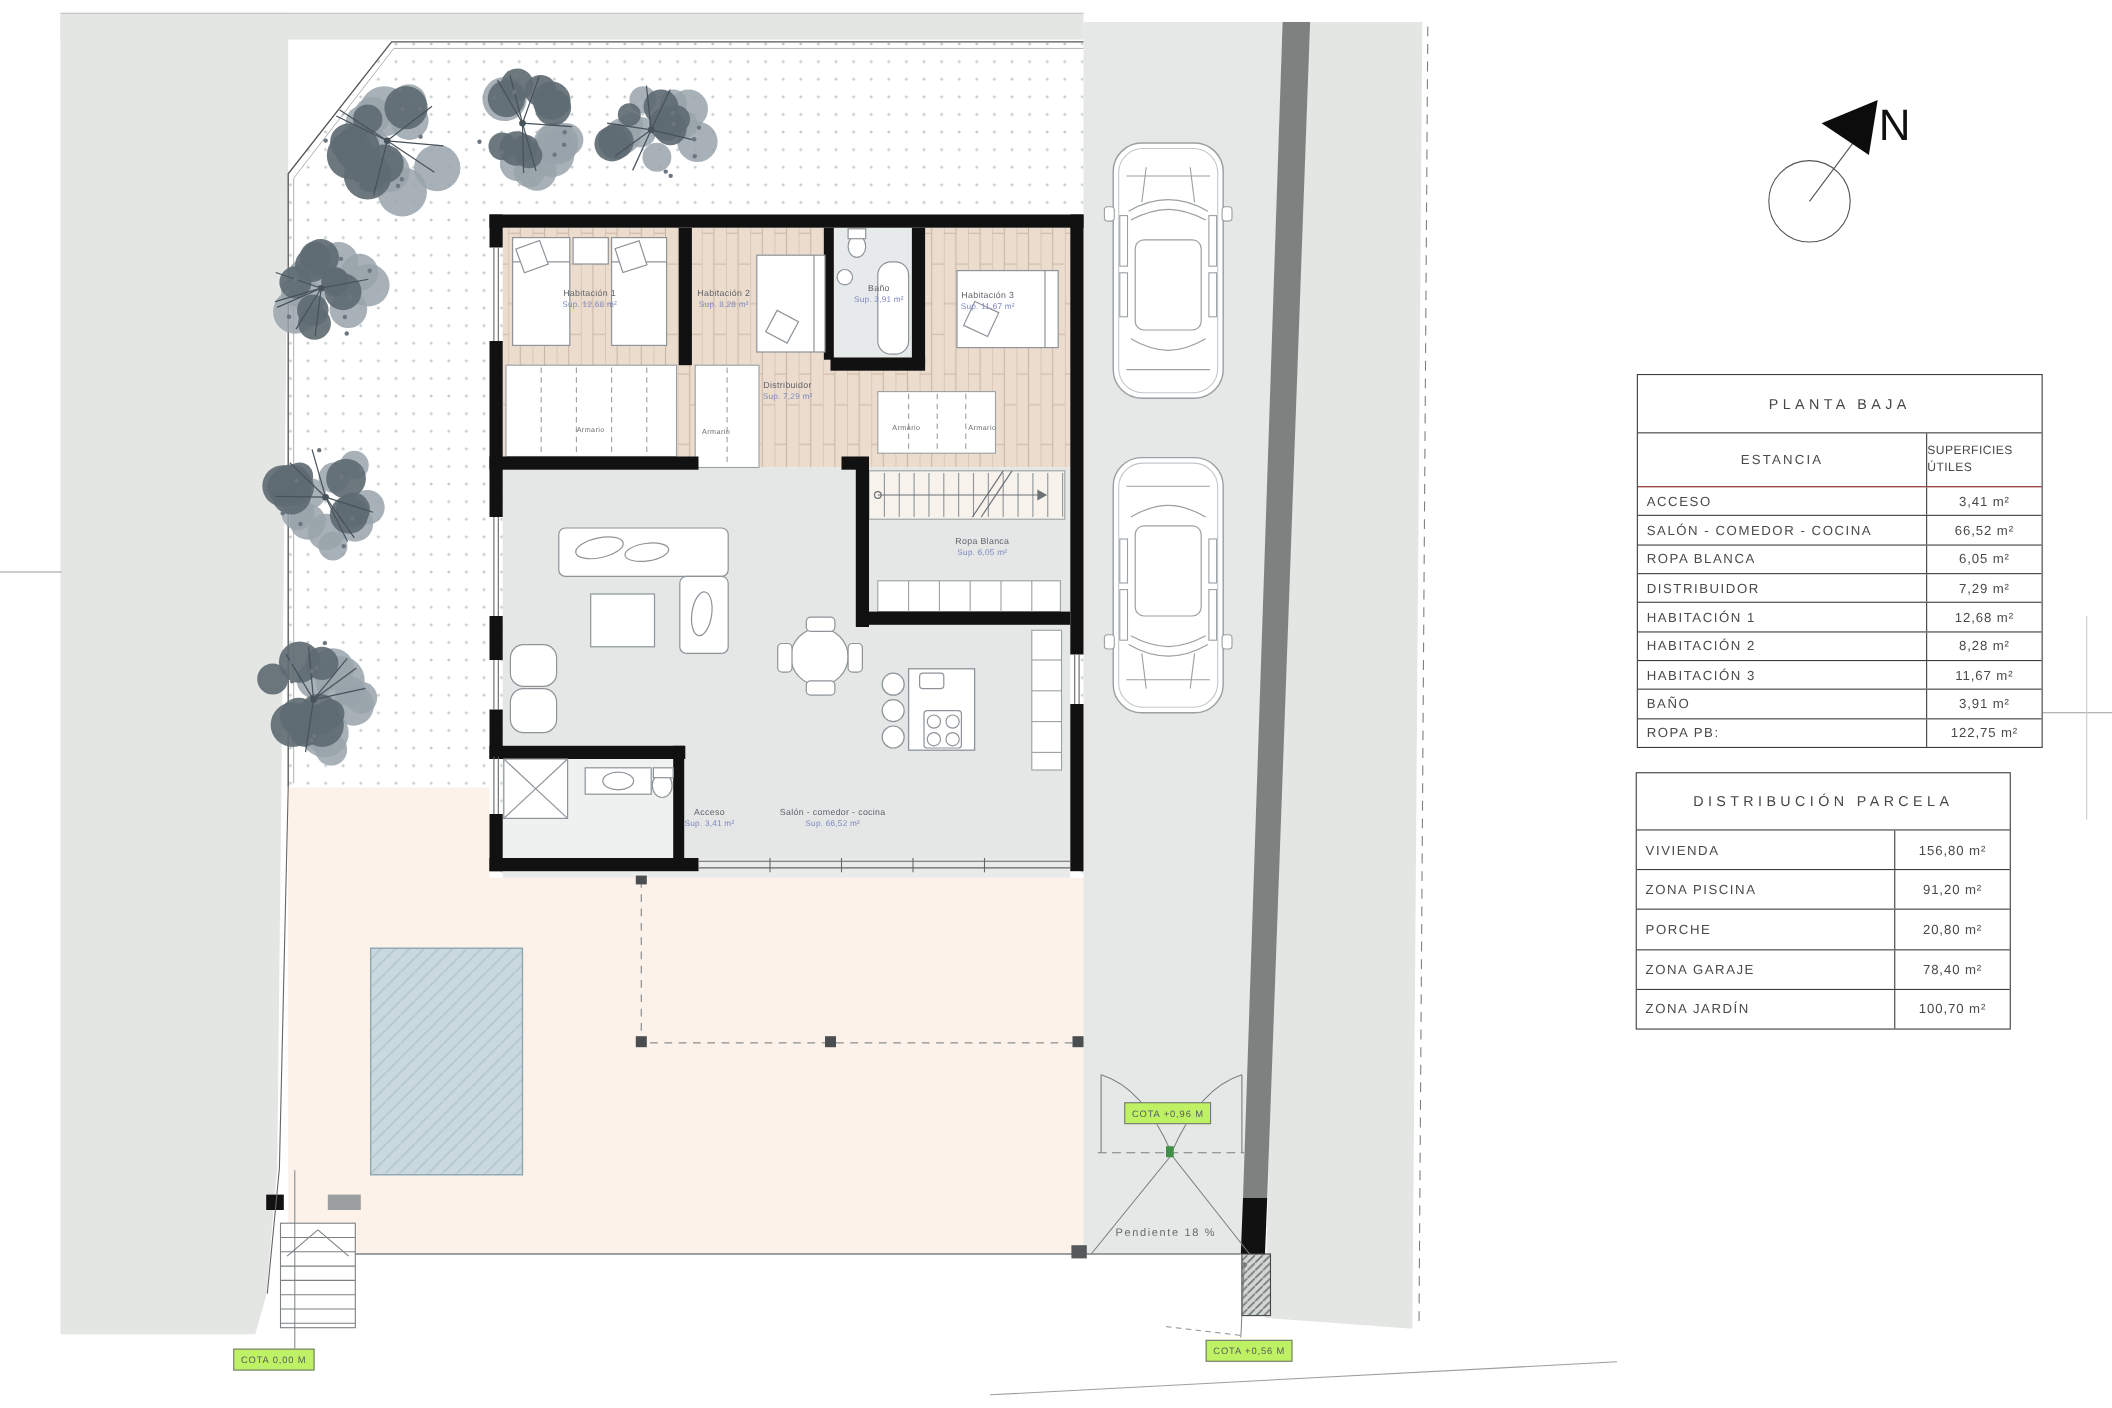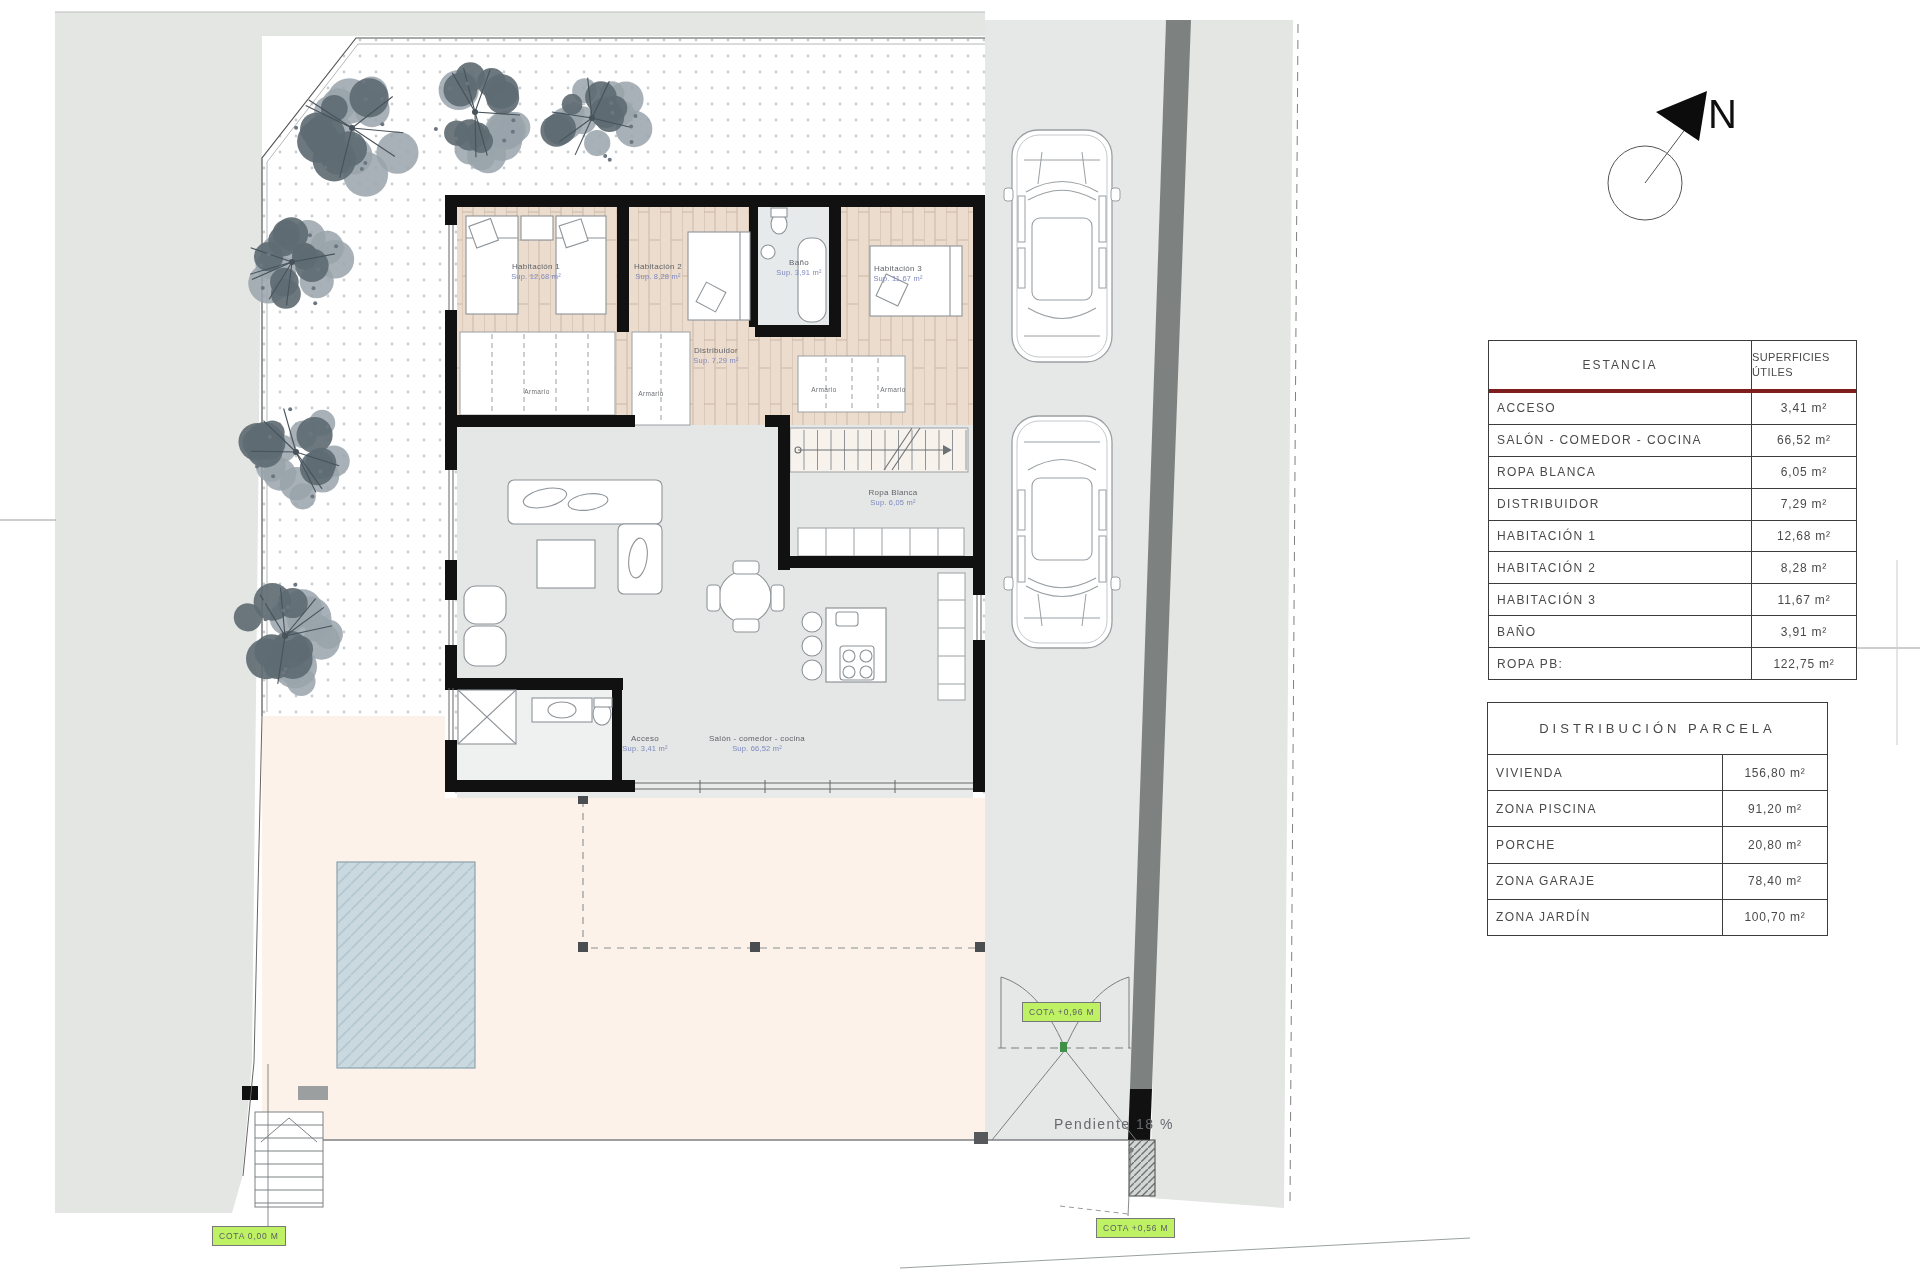--- a/index.html
+++ b/index.html
@@ -5,40 +5,40 @@
   html,body{margin:0;padding:0;background:#fff;}
   .sheet{position:relative;width:1920px;height:1280px;background:#ffffff;overflow:hidden;
          font-family:"Liberation Sans", sans-serif;}
   svg.plan{position:absolute;left:0;top:0;}
 
   
   .tbl{position:absolute;border:1.4px solid #3c3c3c;background:#fff;display:flex;flex-direction:column;
        color:#4a4a4a;font-size:12px;letter-spacing:1.2px;box-sizing:border-box;}
   .tbl-title{border-bottom:1px solid #3c3c3c;display:flex;align-items:center;justify-content:center;
        letter-spacing:4px;font-size:13px;color:#474747;flex:0 0 auto;}
-  .tbl-head{border-bottom:4px solid #7f1d1d;display:flex;flex:0 0 auto;}
+  .tbl-head{border-bottom:1px solid #7f1d1d;display:flex;flex:0 0 auto;}
   .tbl-head .c1{flex:1;display:flex;align-items:center;justify-content:center;letter-spacing:2px;}
   .tbl-head .c2{width:105px;border-left:1px solid #3c3c3c;display:flex;align-items:center;
        padding-left:0;font-size:11px;letter-spacing:.4px;white-space:pre-line;line-height:1.35;box-sizing:border-box;}
   .tbl-rows{flex:1;display:flex;flex-direction:column;}
   .trow{flex:1;display:flex;border-bottom:1px solid #3c3c3c;}
   .trow:last-child{border-bottom:none;}
   .trow .lab{flex:1;display:flex;align-items:center;padding-left:8px;letter-spacing:1.4px;font-size:12px;}
   .trow .val{width:105px;border-left:1px solid #3c3c3c;display:flex;align-items:center;justify-content:center;
        letter-spacing:.8px;font-size:12px;box-sizing:border-box;}
 
   
   .room-label{position:absolute;transform:translate(-50%,-50%);text-align:center;line-height:1.3;white-space:nowrap;}
   .rname{font-size:8px;color:#60646a;letter-spacing:.3px;}
   .rsup{font-size:7.5px;color:#7e88c0;letter-spacing:.2px;}
   .arm-label{position:absolute;transform:translate(-50%,-50%);font-size:6.5px;color:#6a6e72;
        letter-spacing:.4px;white-space:nowrap;}
   .cota{position:absolute;border:1px solid #777;background:#bef264;color:#5a5e62;font-size:8.5px;
        letter-spacing:.8px;padding:4px 6px;white-space:nowrap;}
-  .pendiente{position:absolute;font-size:14px;color:#676b6f;letter-spacing:1.5px;white-space:nowrap;margin-left:40px;}
+  .pendiente{position:absolute;font-size:10px;color:#676b6f;letter-spacing:1.5px;white-space:nowrap;}
   .north-n{position:absolute;font-size:40px;color:#101010;letter-spacing:0;}
 </style>
 </head>
 <body>
 
 <div class="sheet">
 
   <svg class="plan" width="1920" height="1280" viewBox="0 0 1920 1280">
     <defs>
       <pattern id="dots" width="16" height="16" patternUnits="userSpaceOnUse">
@@ -593,20 +593,21 @@
         <div class="rname">Salón - comedor - cocina</div>
         <div class="rsup">Sup. 66,52 m²</div>
       </div>
       <div class="arm-label" style="left: 537px; top: 391px;">Armario</div>
       <div class="arm-label" style="left: 651px; top: 393px;">Armario</div>
       <div class="arm-label" style="left: 824px; top: 389px;">Armario</div>
       <div class="arm-label" style="left: 893px; top: 389px;">Armario</div>
     </div>
 
   <div class="tbl" id="tbl-pb" style="left:1488px;top:340px;width:369px;height:340px">
+    <div class="tbl-title" style="height:52px">PLANTA BAJA</div>
     <div class="tbl-head" style="height:48px">
       <div class="c1">ESTANCIA</div>
       <div class="c2">SUPERFICIES
 ÚTILES</div>
     </div>
     <div class="tbl-rows">
         <div class="trow">
           <div class="lab">ACCESO</div>
           <div class="val">3,41 m²</div>
         </div>

